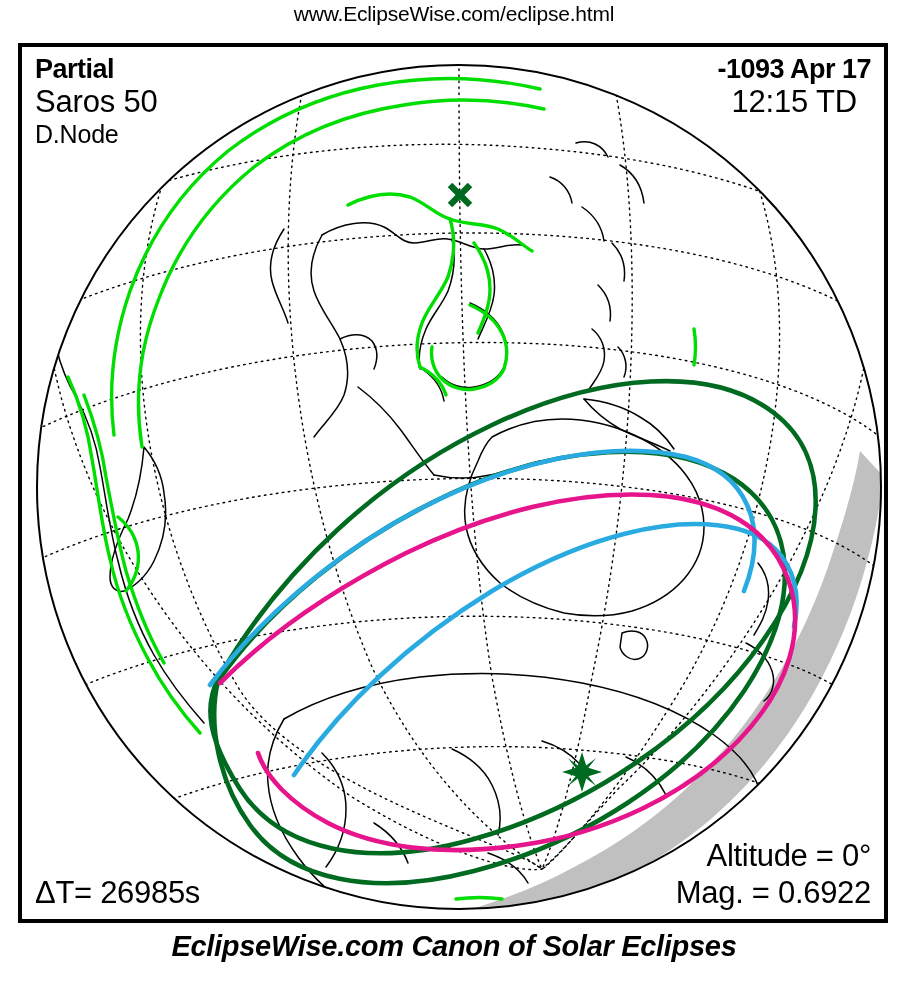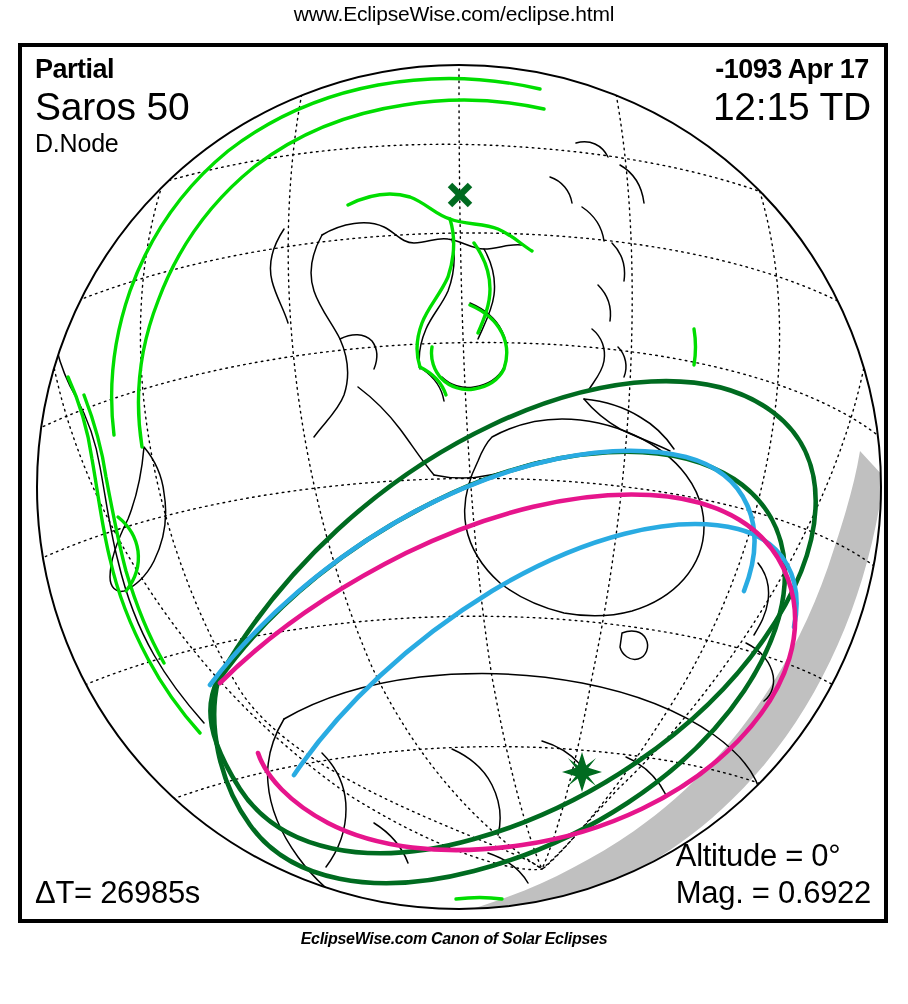--- a/index.html
+++ b/index.html
@@ -28,33 +28,33 @@
     box-sizing:border-box;
     background:#fff;
     overflow:hidden;
   }
 
   
   .corner{position:absolute;z-index:40;white-space:nowrap;}
   #tl{left:13px;top:8px;}
   #tr{right:13px;top:8px;text-align:center;}
   #bl{left:13px;bottom:8px;}
-  #br{right:13px;bottom:8px;}
+  #br{right:13px;bottom:8px;text-align:right;}
 
   .big-bold{font-size:27px;font-weight:bold;line-height:1.06;letter-spacing:-0.5px;}
-  .med{font-size:39px;line-height:1.16;letter-spacing:-0.2px;}
+  .med{font-size:31px;line-height:1.16;letter-spacing:-0.2px;}
   .small{font-size:25px;line-height:1.16;letter-spacing:-0.2px;}
   .stat{font-size:31px;line-height:1.2;letter-spacing:-0.3px;}
 
   
   #footer{
     position:absolute;left:0;top:930px;width:908px;text-align:center;
   }
   #canon-line{
-    font-size:16px;font-weight:bold;font-style:italic;letter-spacing:-0.3px;
+    font-size:29px;font-weight:bold;font-style:italic;letter-spacing:-0.3px;
   }
   #copy-line{font-size:19px;margin-top:5px;letter-spacing:-0.2px;}
 
   #globe-svg{position:absolute;left:0;top:0;}
 </style>
 </head>
 <body>
 
 <div id="page">
 

